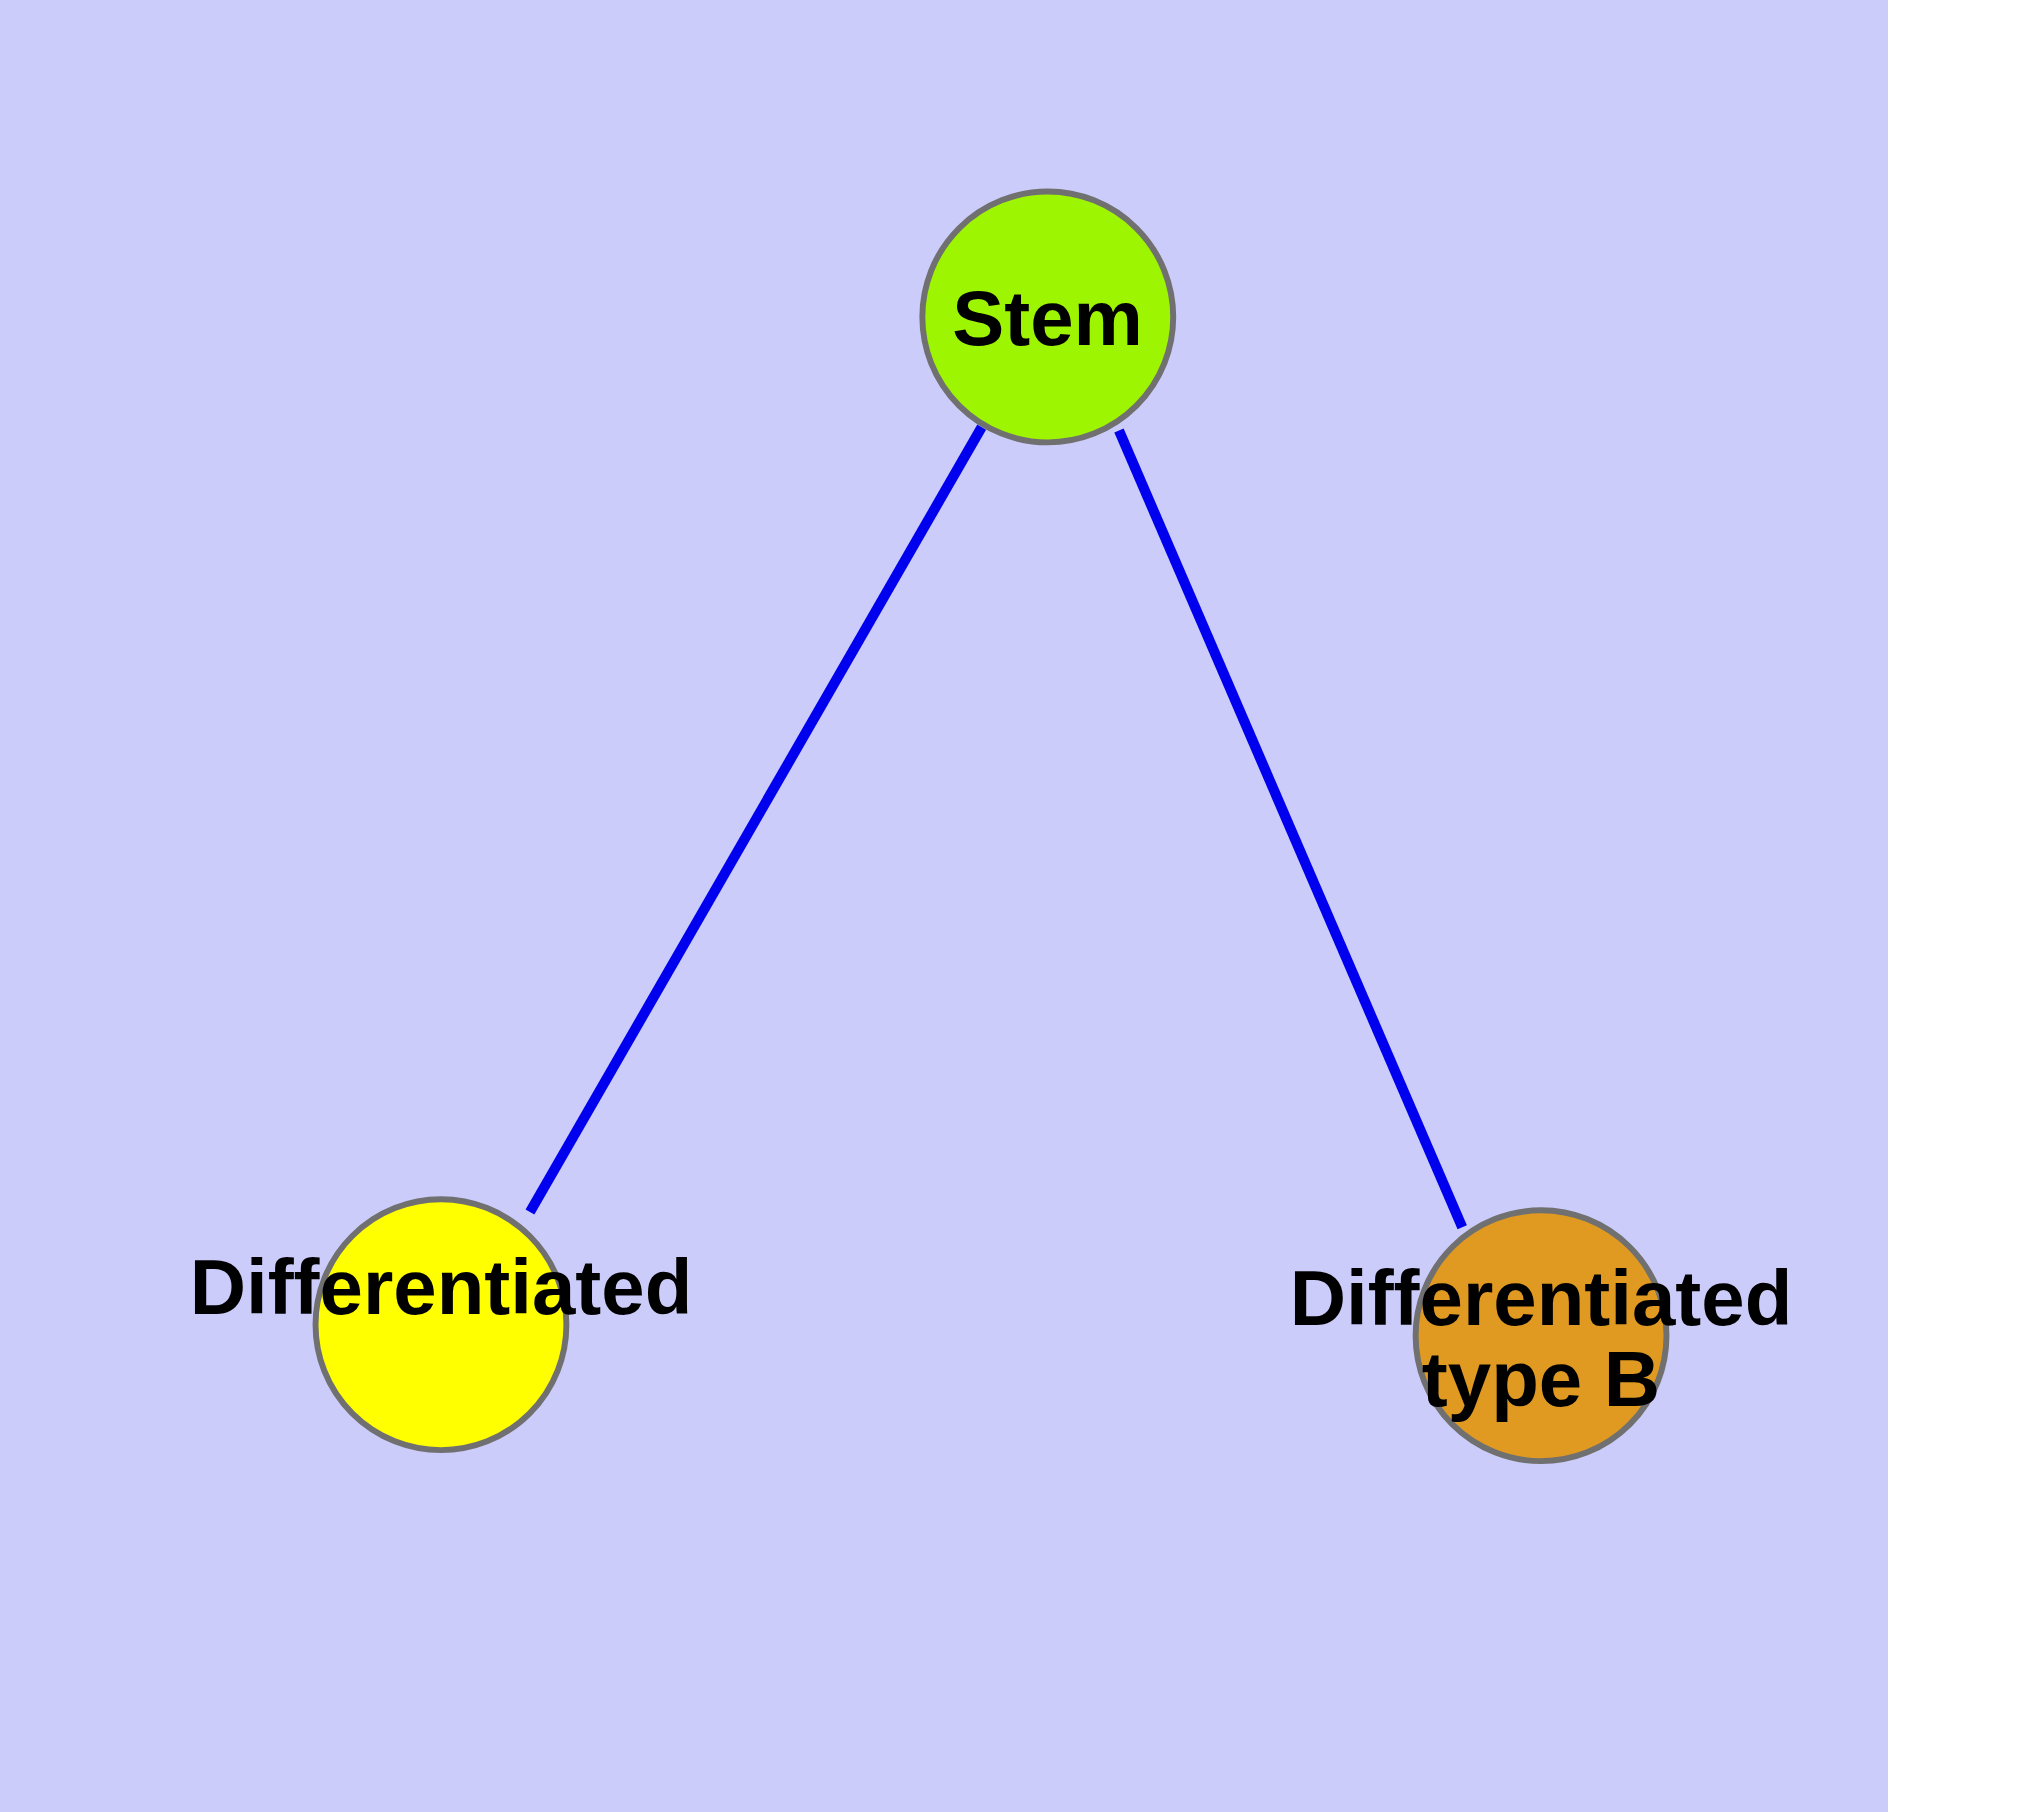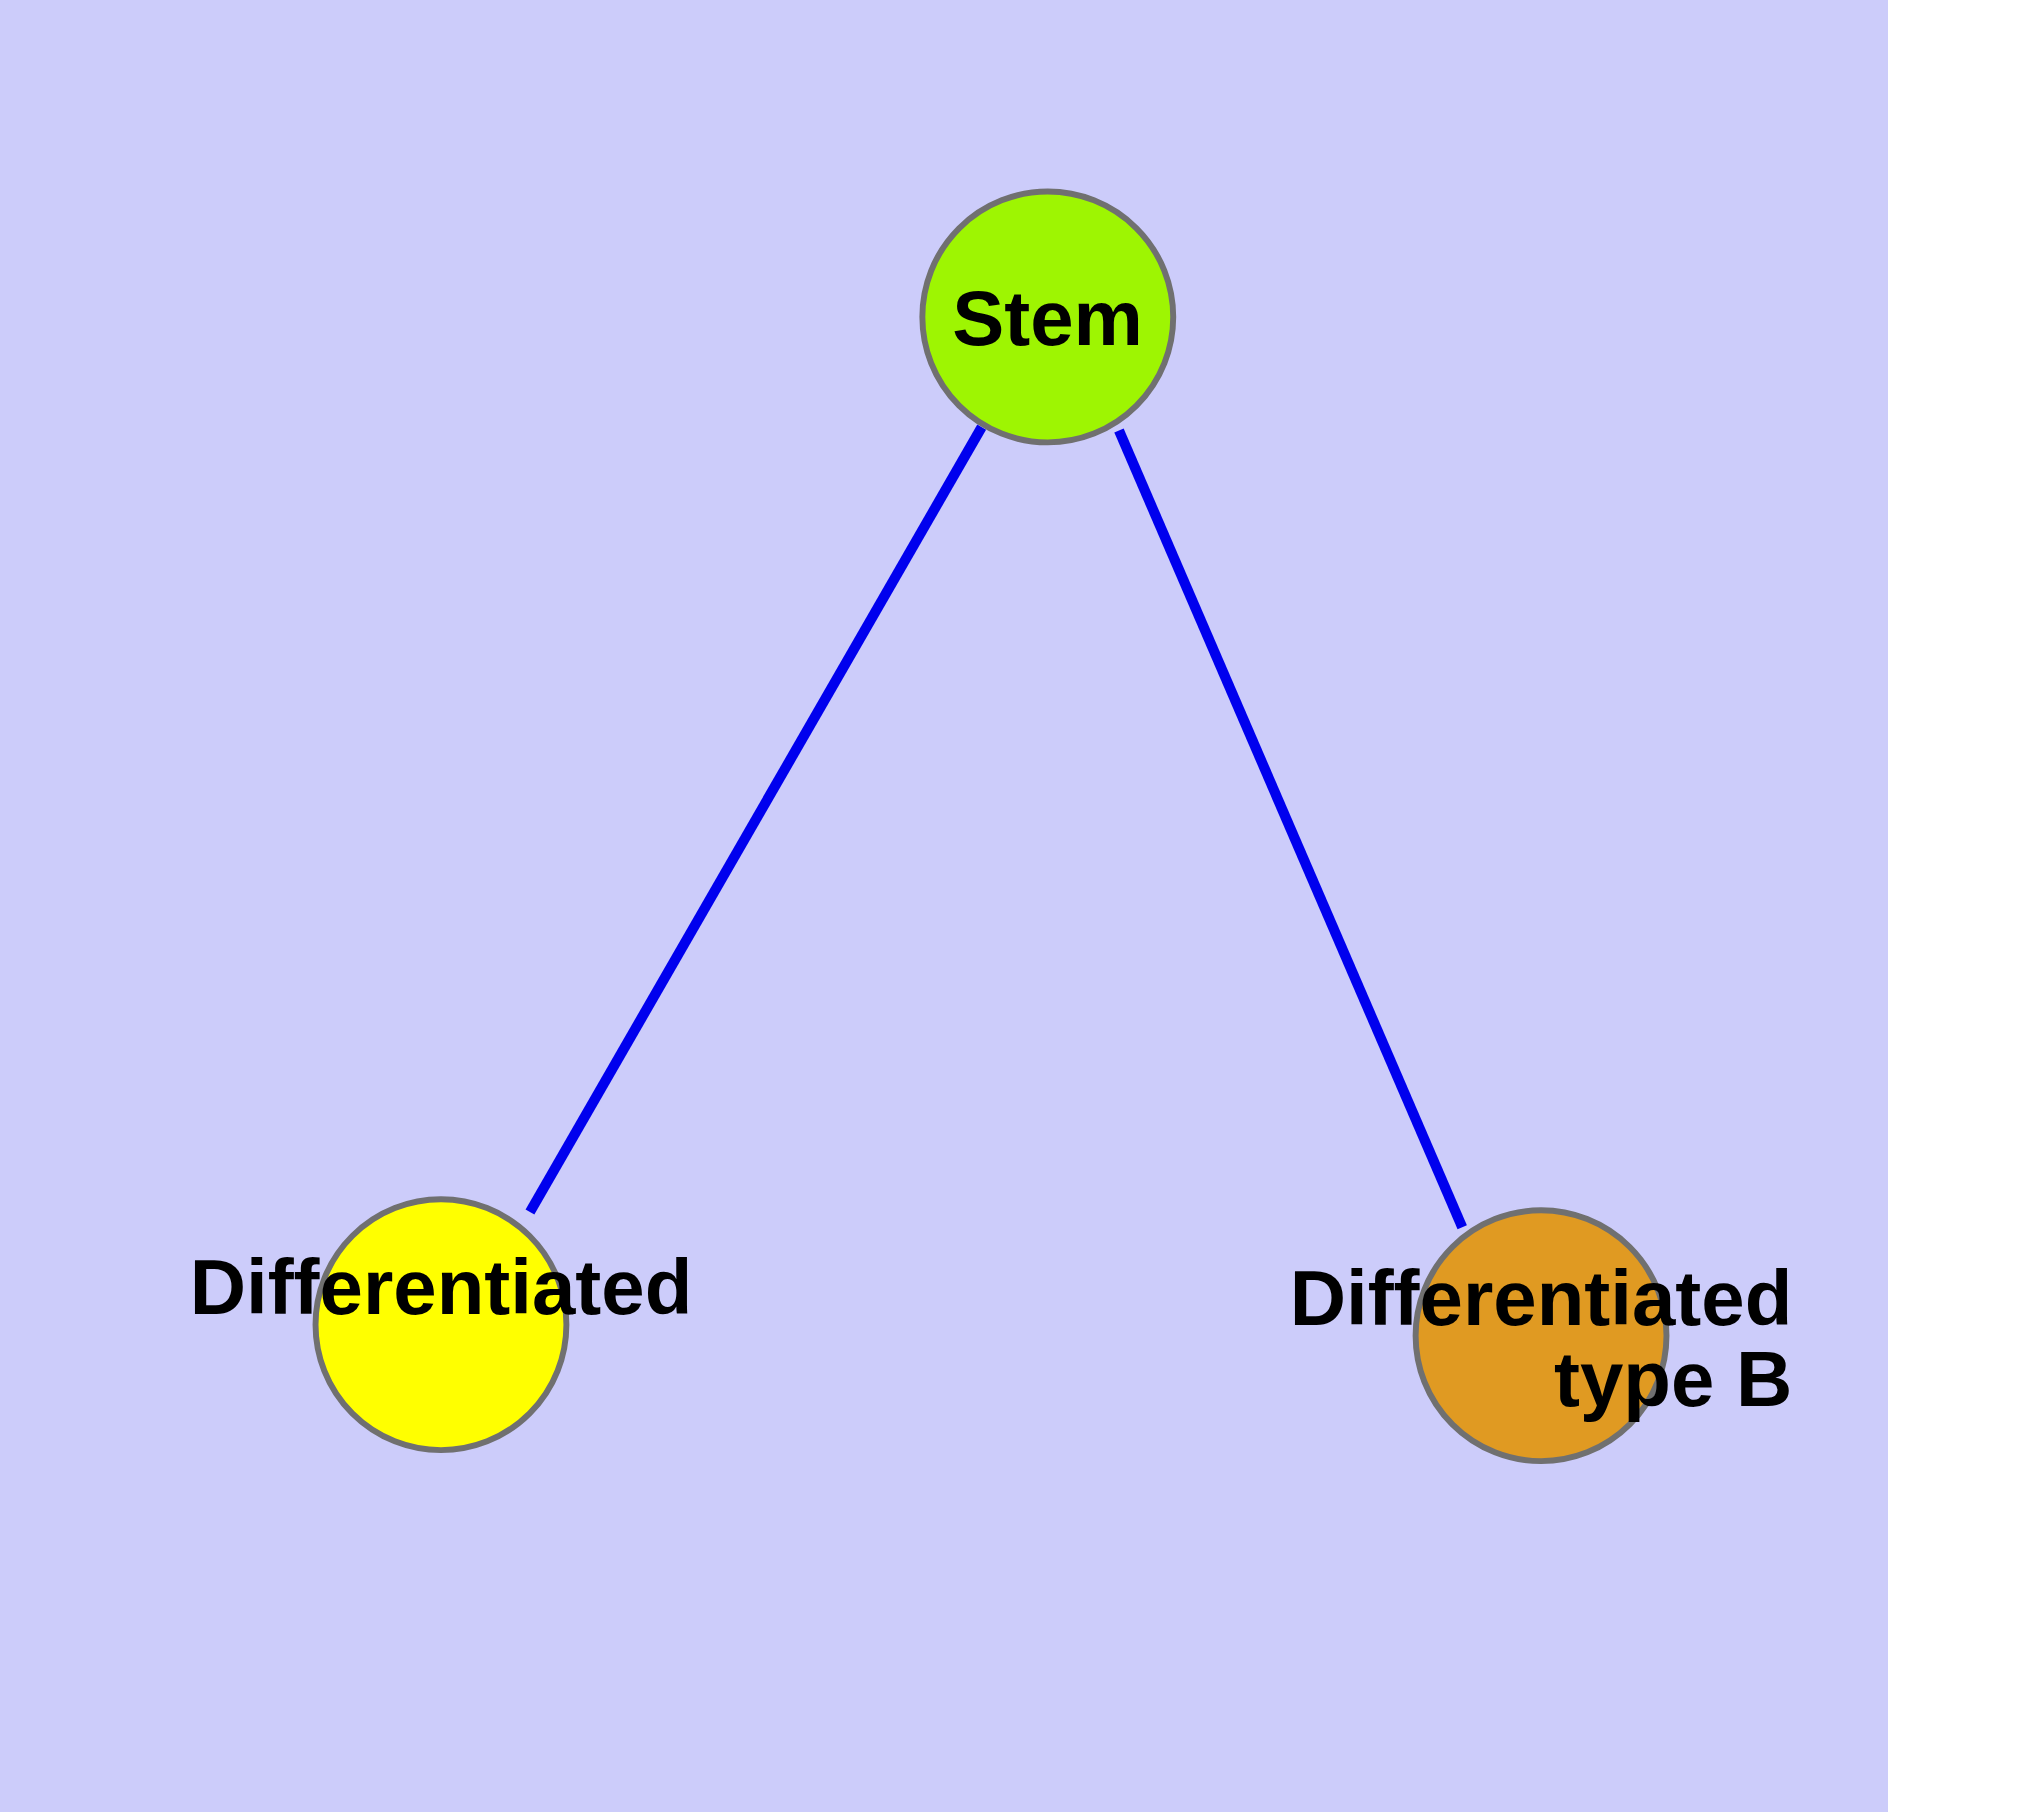--- a/index.html
+++ b/index.html
@@ -17,21 +17,21 @@
   }
   #graph-svg {
     position: absolute;
     left: 0;
     top: 0;
     width: 2021px;
     height: 1812px;
   }
   .node-label {
     position: absolute;
-    text-align: right;
+    text-align: center;
     color: #000000;
     font-weight: bold;
     font-family: "Liberation Sans", sans-serif;
     white-space: nowrap;
     pointer-events: none;
     line-height: 1.04;
   }
   .label-stem {
     font-size: 78px;
     left: 0;

